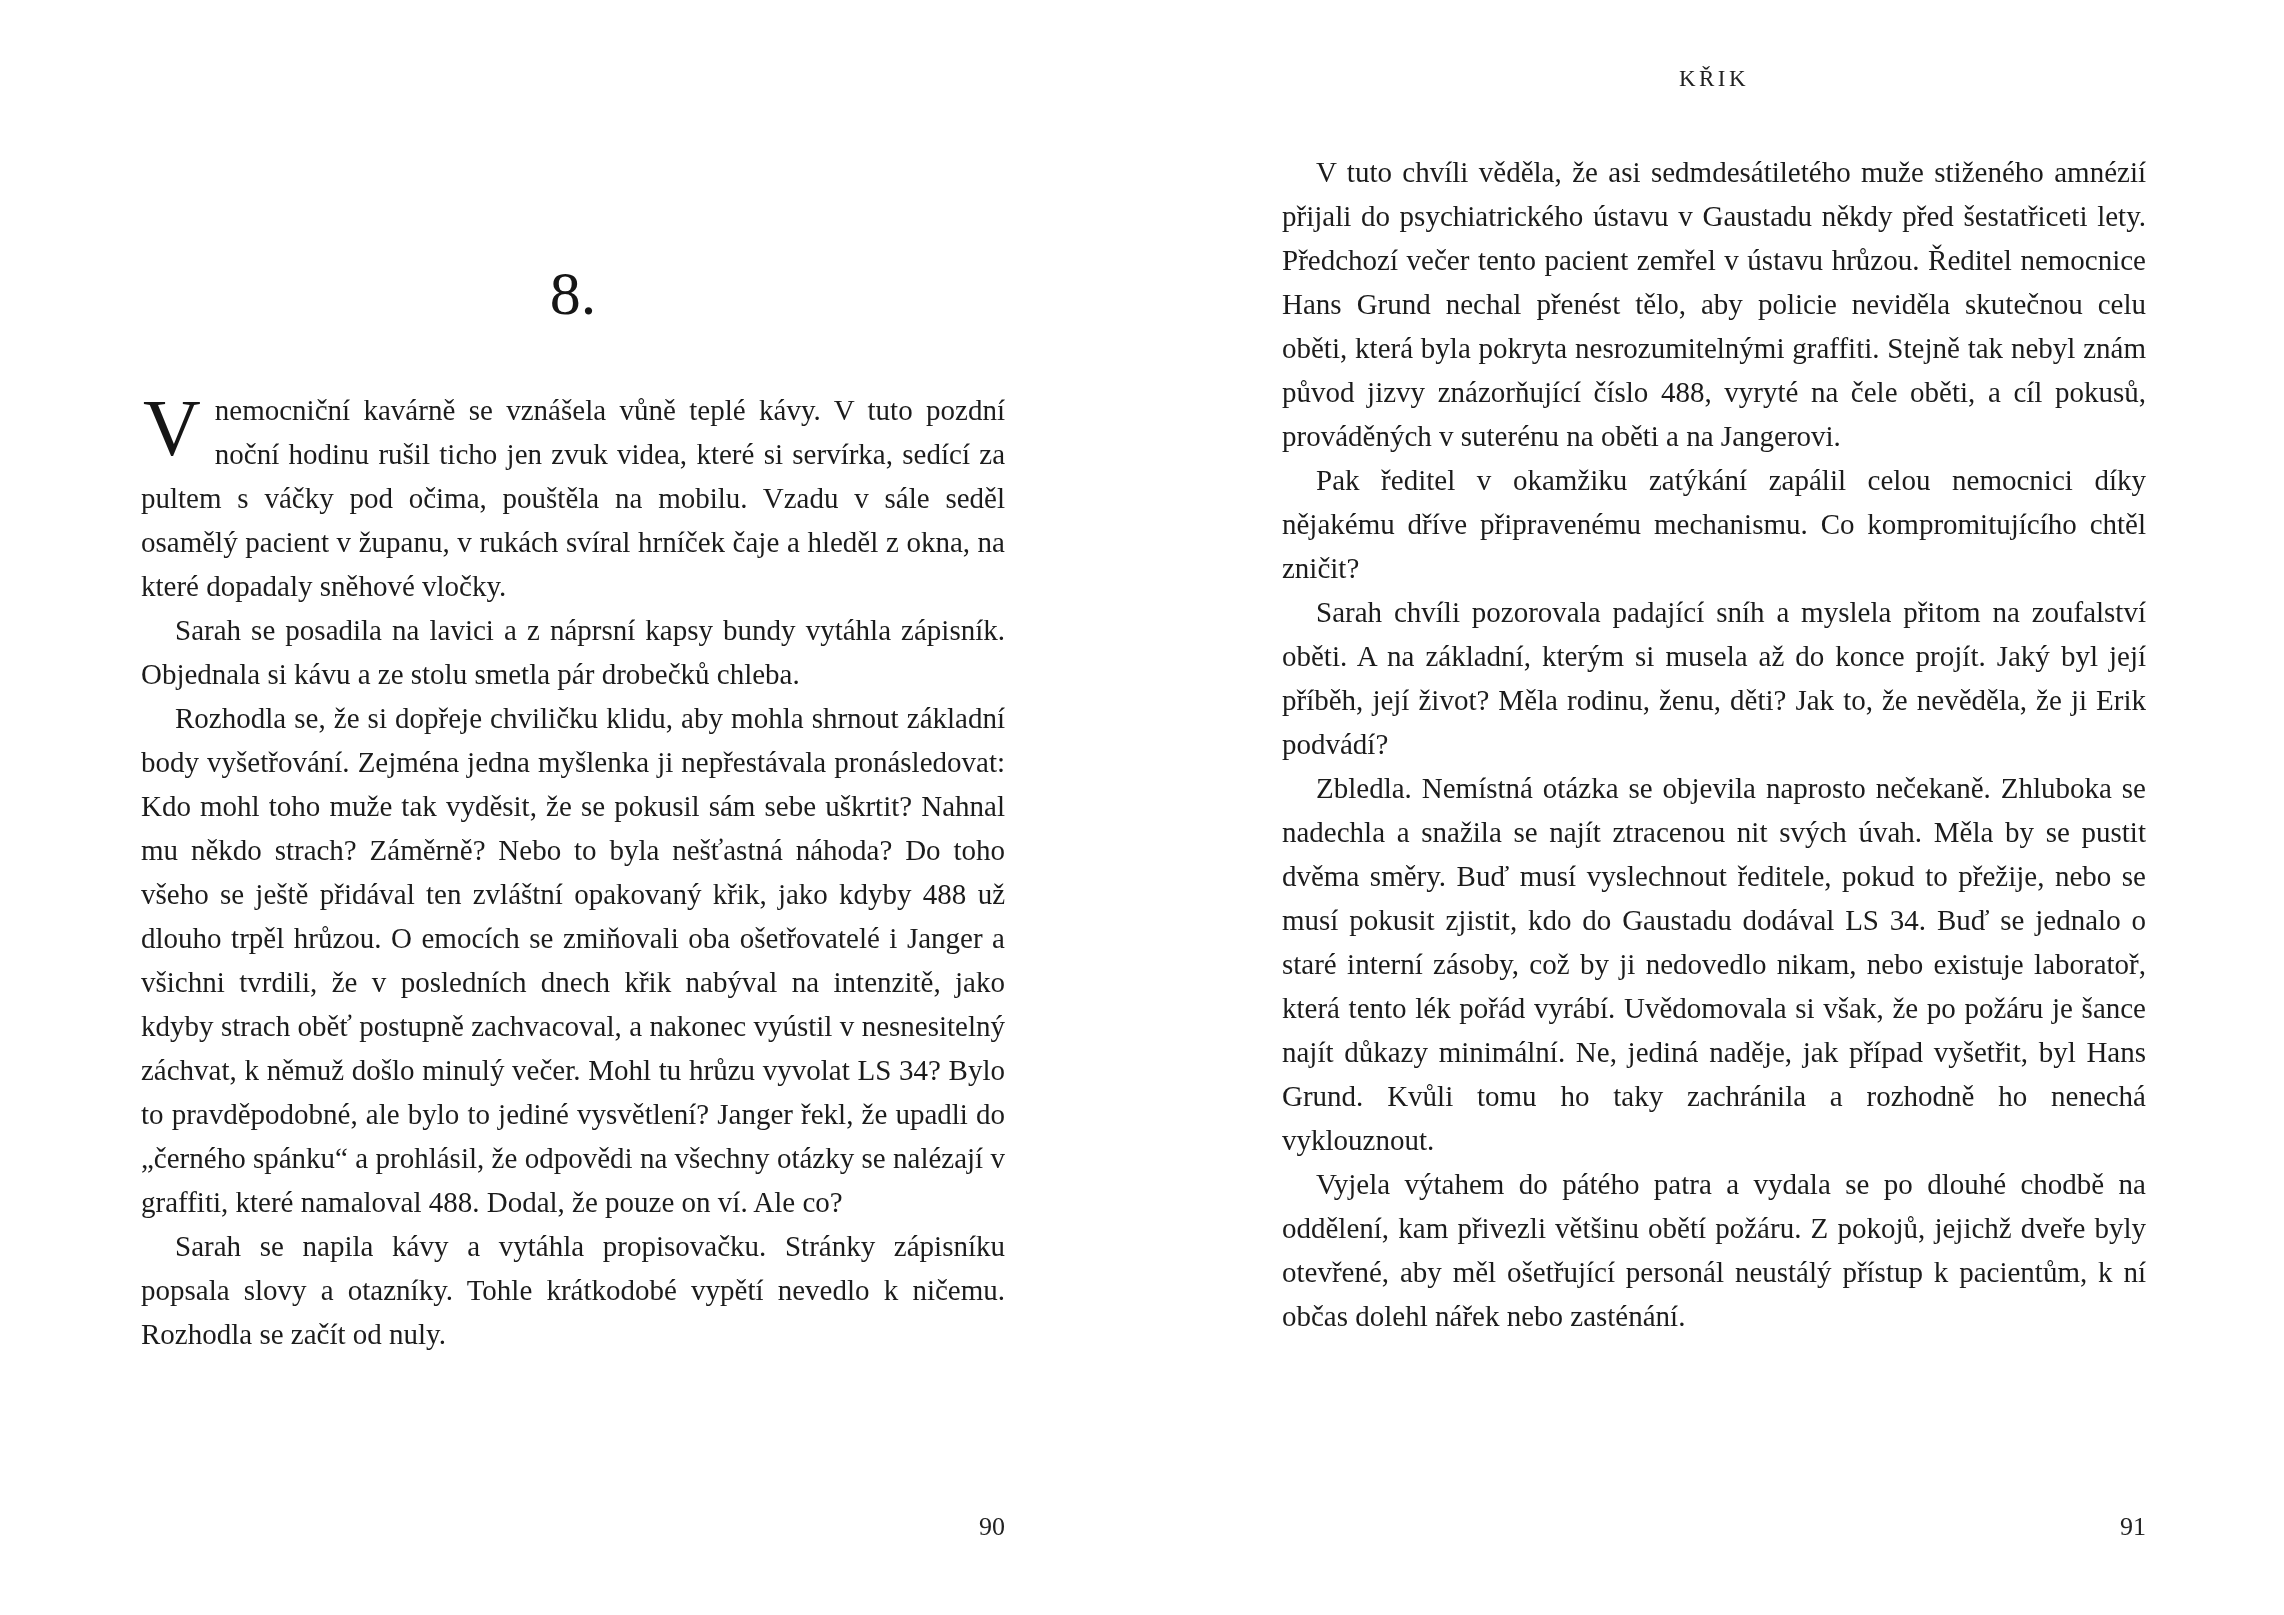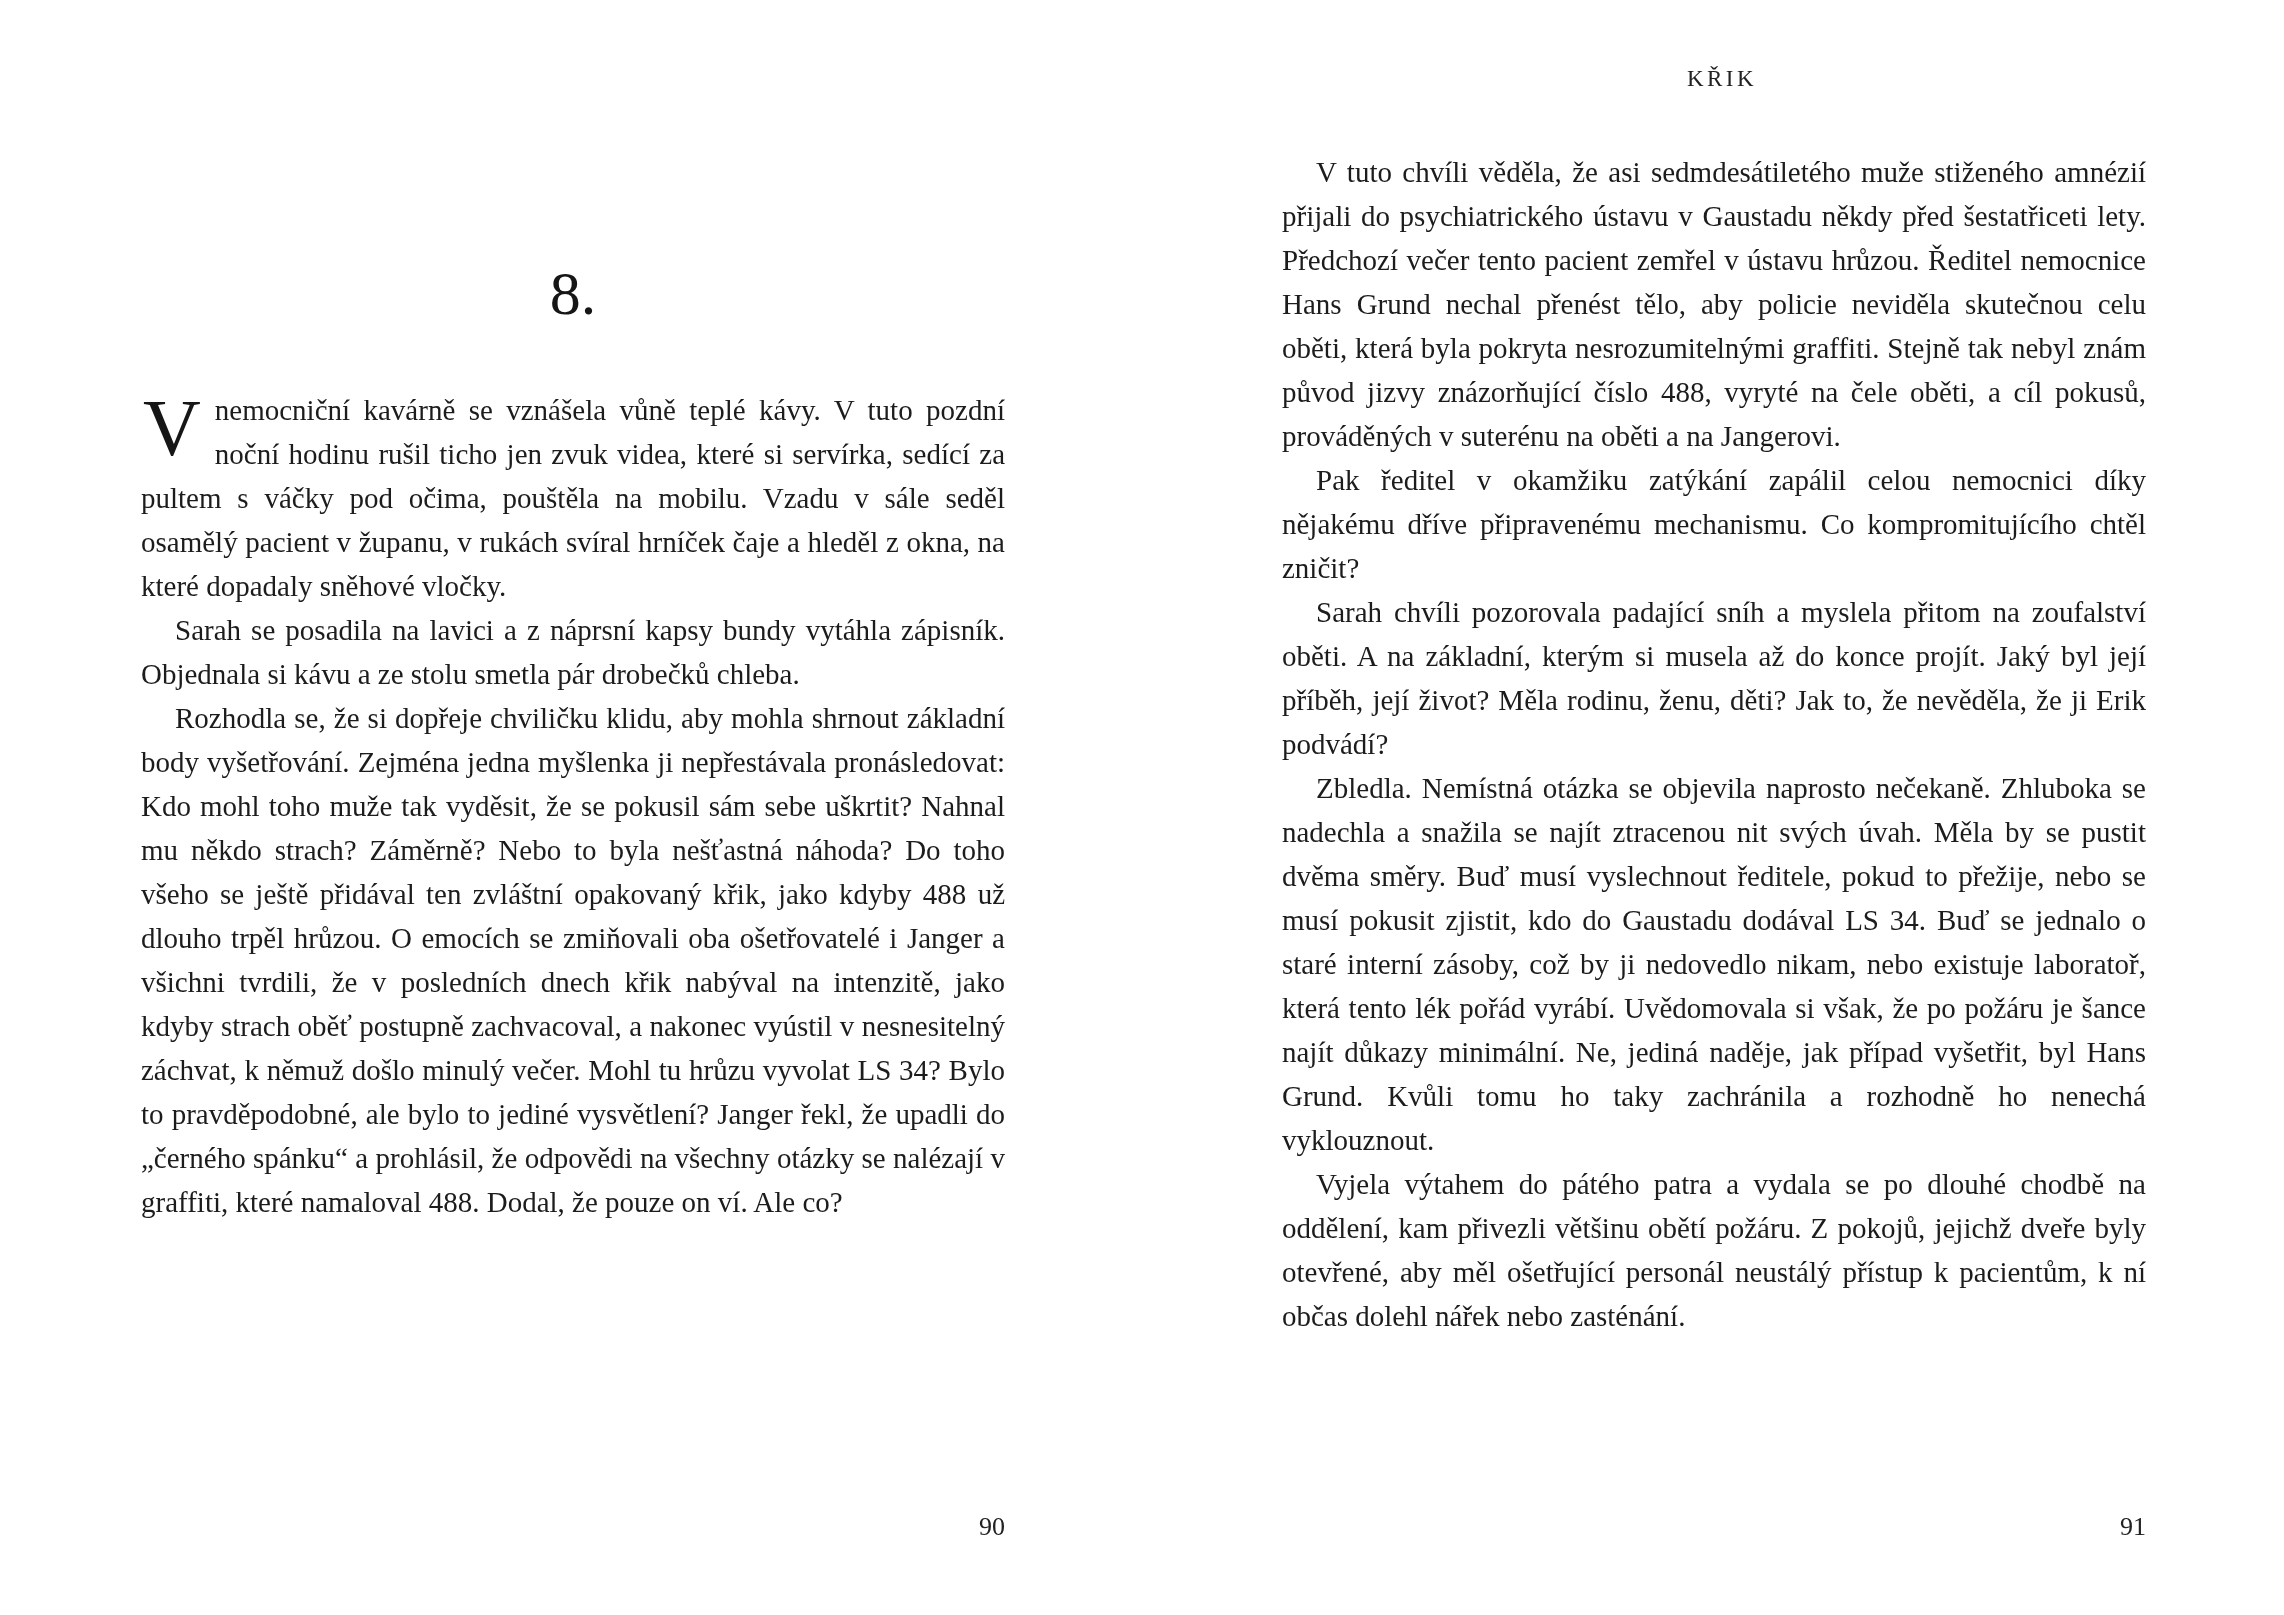--- a/index.html
+++ b/index.html
@@ -27,21 +27,21 @@
     width: 100%;
     text-align: center;
     font-size: 62px;
     font-weight: normal;
     line-height: 1;
     color: #161616;
   }
   .running-header {
     position: absolute;
     top: 66px;
-    left: 8px;
+    left: 0;
     width: 100%;
     text-align: center;
     font-size: 23px;
     letter-spacing: 3.5px;
     color: #222;
   }
   .body-text { position: absolute; left: 0; width: 100%; }
   .page.left  .body-text { top: 388px; }
   .page.right .body-text { top: 150px; }
 
@@ -75,20 +75,21 @@
 <body>
 
 <div class="spread">
 
   <section class="page left">
     <h1 class="chapter">8.</h1>
     <div class="body-text">
       <p class="para opening"><span class="dropcap">V</span><span>nemocniční kavárně se vznášela vůně teplé kávy. V tuto pozdní noční hodinu rušil ticho jen zvuk videa, které si servírka, sedící za pultem s váčky pod očima, pouštěla na mobilu. Vzadu v sále seděl osamělý pacient v županu, v rukách svíral hrníček čaje a hleděl z okna, na které dopadaly sněhové vločky.</span></p>
       <p class="para indent">Sarah se posadila na lavici a z náprsní kapsy bundy vytáhla zápisník. Objednala si kávu a ze stolu smetla pár drobečků chleba.</p>
       <p class="para indent">Rozhodla se, že si dopřeje chviličku klidu, aby mohla shrnout základní body vyšetřování. Zejména jedna myšlenka ji nepřestávala pronásledovat: Kdo mohl toho muže tak vyděsit, že se pokusil sám sebe uškrtit? Nahnal mu někdo strach? Záměrně? Nebo to byla nešťastná náhoda? Do toho všeho se ještě přidával ten zvláštní opakovaný křik, jako kdyby 488 už dlouho trpěl hrůzou. O emocích se zmiňovali oba ošetřovatelé i Janger a všichni tvrdili, že v posledních dnech křik nabýval na intenzitě, jako kdyby strach oběť postupně zachvacoval, a nakonec vyústil v nesnesitelný záchvat, k němuž došlo minulý večer. Mohl tu hrůzu vyvolat LS 34? Bylo to pravděpodobné, ale bylo to jediné vysvětlení? Janger řekl, že upadli do „černého spánku“ a prohlásil, že odpovědi na všechny otázky se nalézají v graffiti, které namaloval 488. Dodal, že pouze on ví. Ale co?</p>
+      <p class="para indent">Sarah se napila kávy a vytáhla propisovačku. Stránky zápisníku popsala slovy a otazníky. Tohle krátkodobé vypětí nevedlo k ničemu. Rozhodla se začít od nuly.</p>
     </div>
     <div class="folio">90</div>
   </section>
 
   <section class="page right">
     <header class="running-header">KŘIK</header>
     <div class="body-text">
       <p class="para indent">V tuto chvíli věděla, že asi sedmdesátiletého muže stiženého amnézií přijali do psychiatrického ústavu v Gaustadu někdy před šestatřiceti lety. Předchozí večer tento pacient zemřel v ústavu hrůzou. Ředitel nemocnice Hans Grund nechal přenést tělo, aby policie neviděla skutečnou celu oběti, která byla pokryta nesrozumitelnými graffiti. Stejně tak nebyl znám původ jizvy znázorňující číslo 488, vyryté na čele oběti, a cíl pokusů, prováděných v suterénu na oběti a na Jangerovi.</p>
       <p class="para indent">Pak ředitel v okamžiku zatýkání zapálil celou nemocnici díky nějakému dříve připravenému mechanismu. Co kompromitujícího chtěl zničit?</p>
       <p class="para indent">Sarah chvíli pozorovala padající sníh a myslela přitom na zoufalství oběti. A na základní, kterým si musela až do konce projít. Jaký byl její příběh, její život? Měla rodinu, ženu, děti? Jak to, že nevěděla, že ji Erik podvádí?</p>

